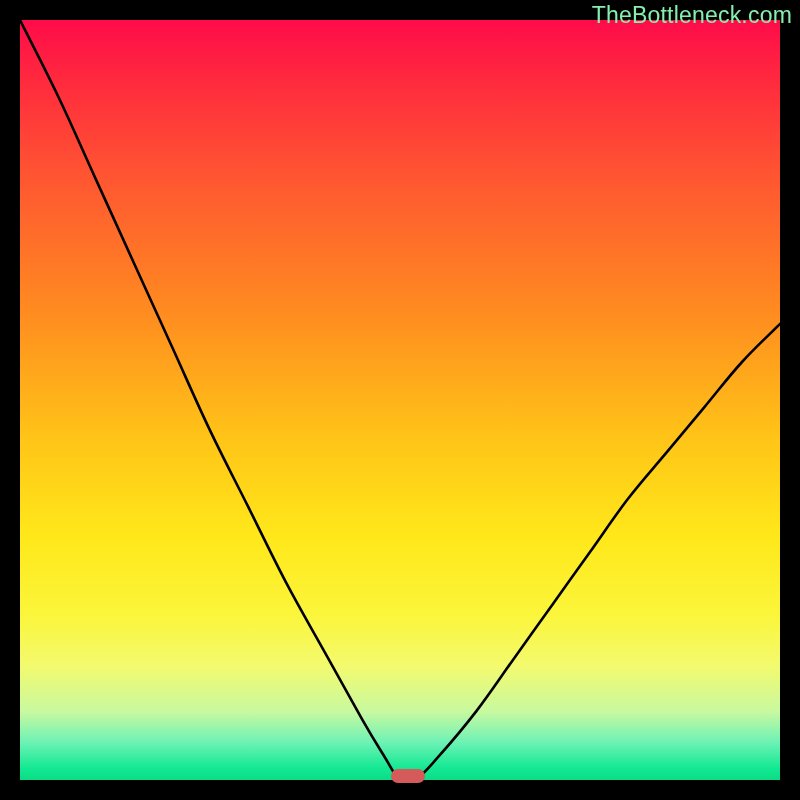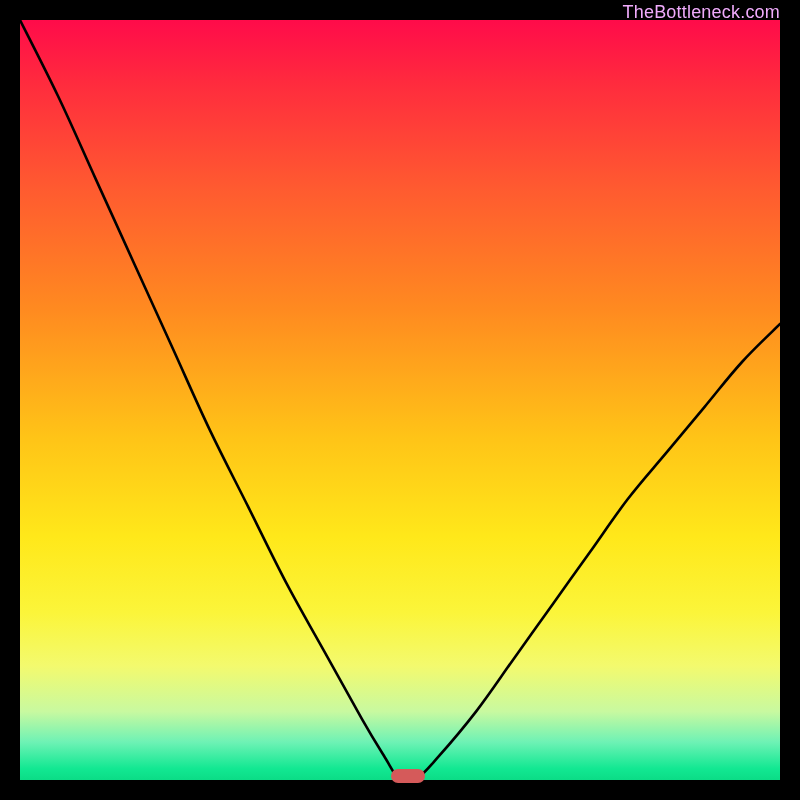--- a/index.html
+++ b/index.html
@@ -48,23 +48,23 @@
     pointer-events: none;
   }
   .marker {
     position: absolute;
     background: #d55a5a;
     border-radius: 999px;
   }
   .watermark {
     position: absolute;
     top: 2px;
-    right: 20px;
-    color: #f0abfc;
-    font-size: 18px;
+    right: 8px;
+    color: #86efac;
+    font-size: 23px;
     letter-spacing: 0.2px;
   }
 </style>
 </head>
 <body>
 
 <div class="frame">
   <div class="plot-area">
     <svg class="curve" viewBox="0 0 760 760" preserveAspectRatio="none">
       <path id="curve-path" fill="none" stroke="#000" stroke-width="2.6" stroke-linecap="round" stroke-linejoin="round" d="M 0.0 0.0 C 6.8 13.7, 24.3 47.3, 38.0 76.0 C 51.7 104.7, 62.3 129.5, 76.0 159.6 C 89.7 189.7, 100.3 213.1, 114.0 243.2 C 127.7 273.3, 138.3 296.7, 152.0 326.8 C 165.7 356.9, 176.3 381.7, 190.0 410.4 C 203.7 439.1, 214.3 459.0, 228.0 486.4 C 241.7 513.8, 252.3 536.4, 266.0 562.4 C 279.7 588.4, 290.3 606.2, 304.0 630.8 C 317.7 655.4, 331.1 680.0, 342.0 699.2 C 352.9 718.4, 358.0 726.3, 364.8 737.2 C 371.6 748.1, 374.5 755.9, 380.0 760.0 C 385.5 764.1, 388.4 764.1, 395.2 760.0 C 402.0 755.9, 407.1 749.5, 418.0 737.2 C 428.9 724.9, 442.3 709.4, 456.0 691.6 C 469.7 673.8, 480.3 657.6, 494.0 638.4 C 507.7 619.2, 518.3 604.4, 532.0 585.2 C 545.7 566.0, 556.3 551.2, 570.0 532.0 C 583.7 512.8, 594.3 496.6, 608.0 478.8 C 621.7 461.0, 632.3 449.6, 646.0 433.2 C 659.7 416.8, 670.3 404.0, 684.0 387.6 C 697.7 371.2, 708.3 357.0, 722.0 342.0 C 735.7 327.0, 753.2 310.8, 760.0 304.0"></path>

